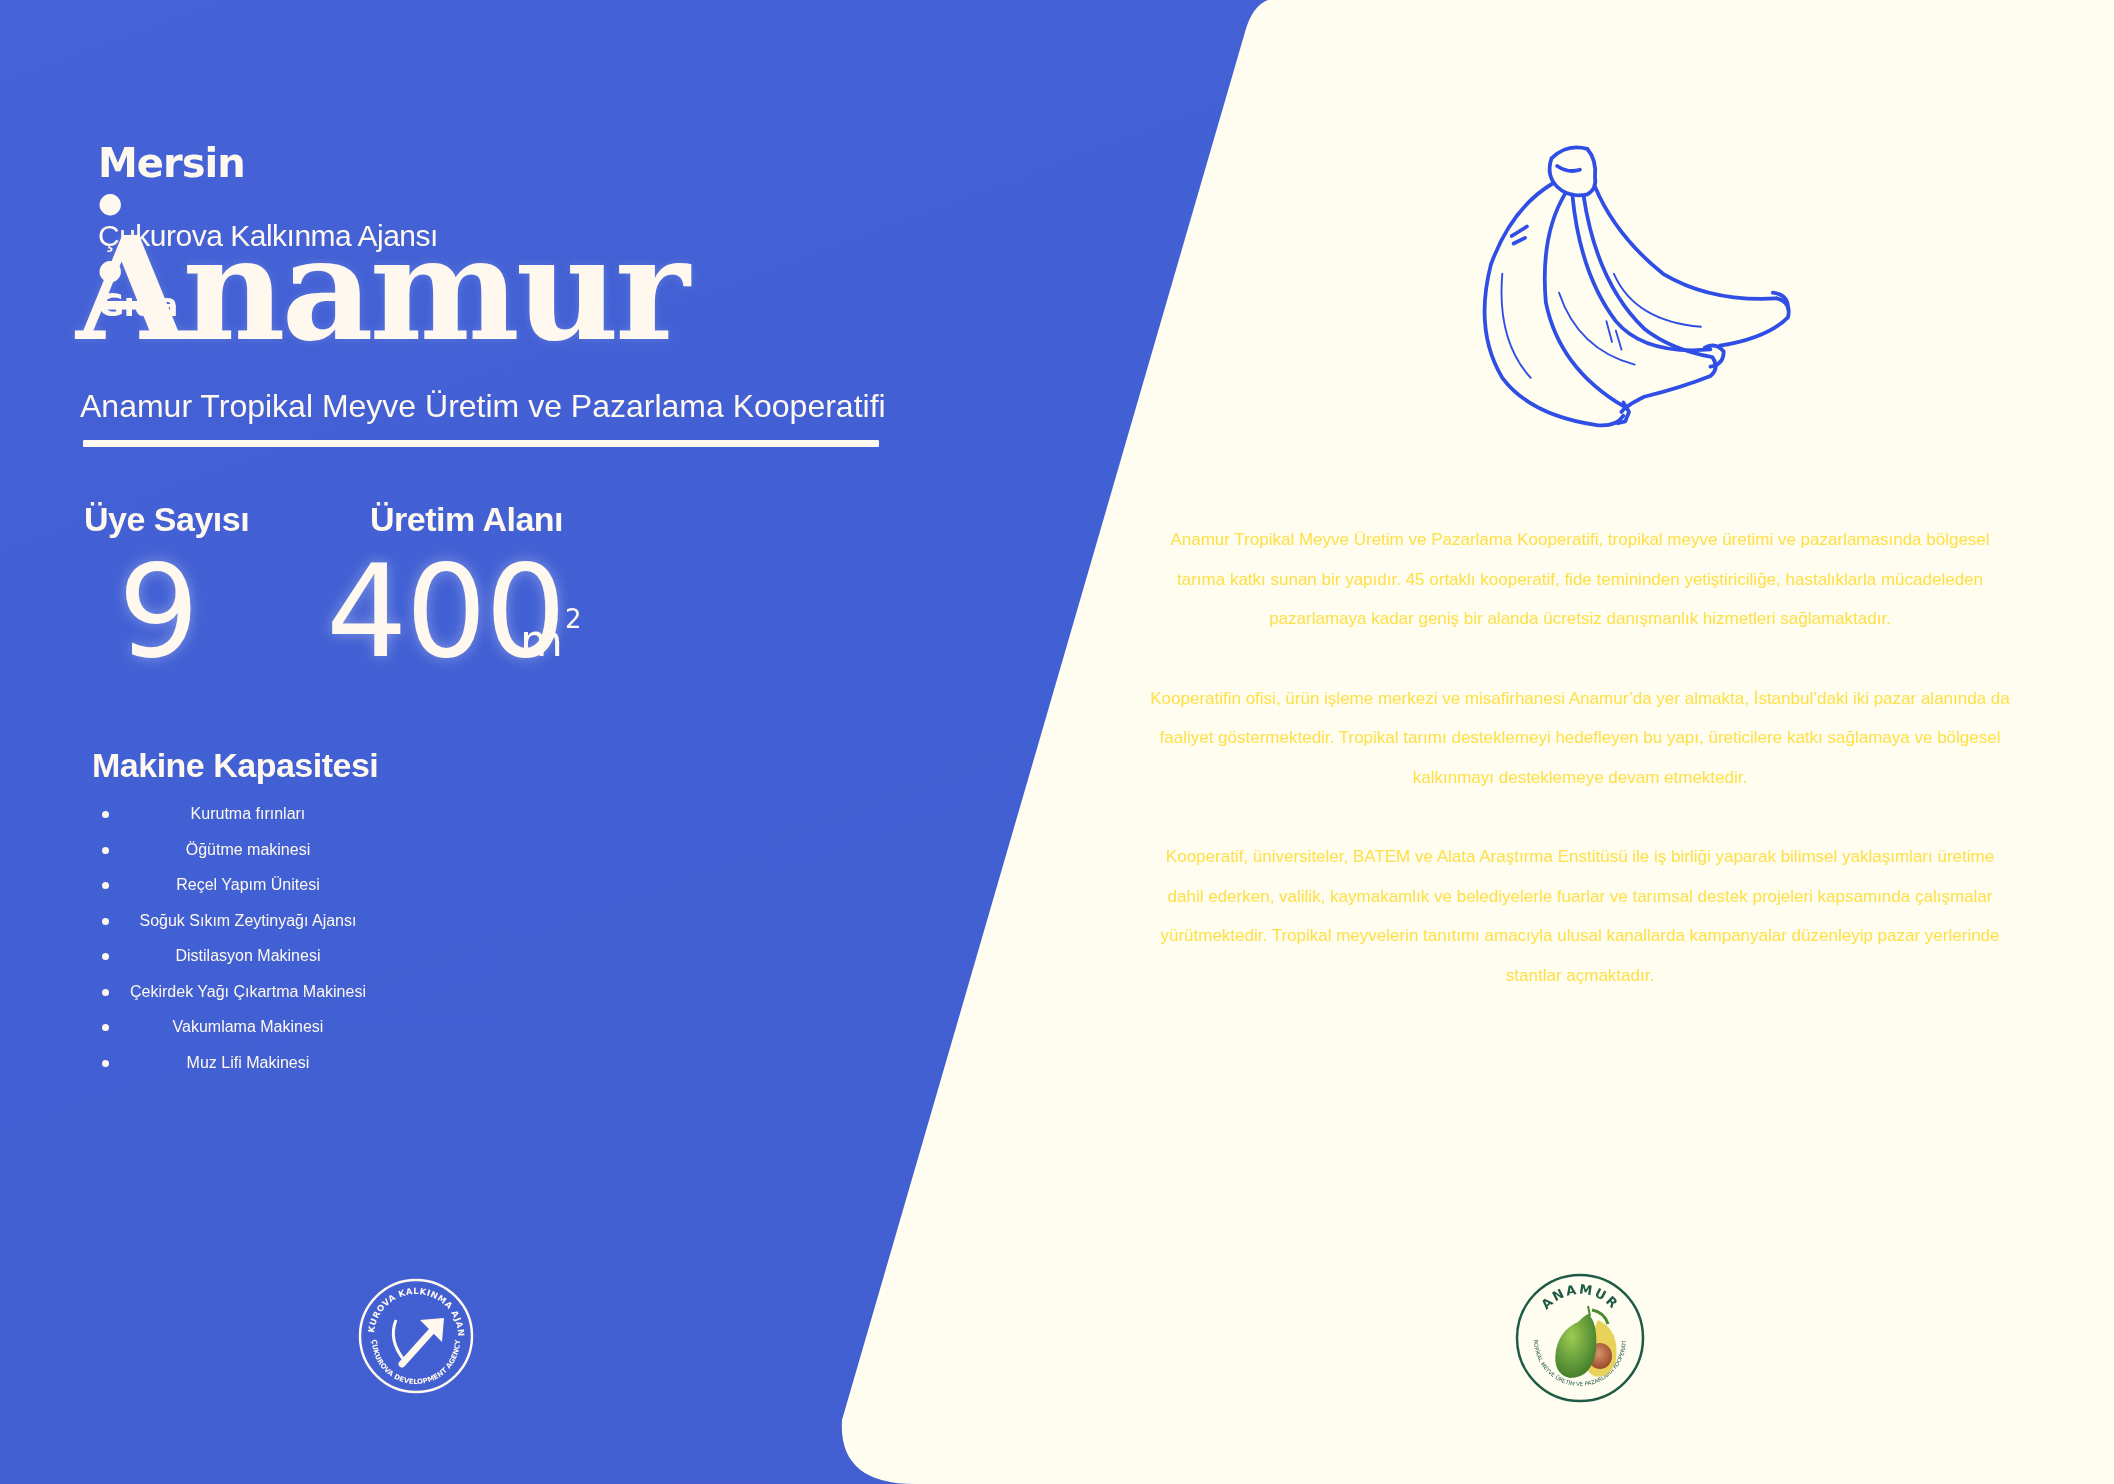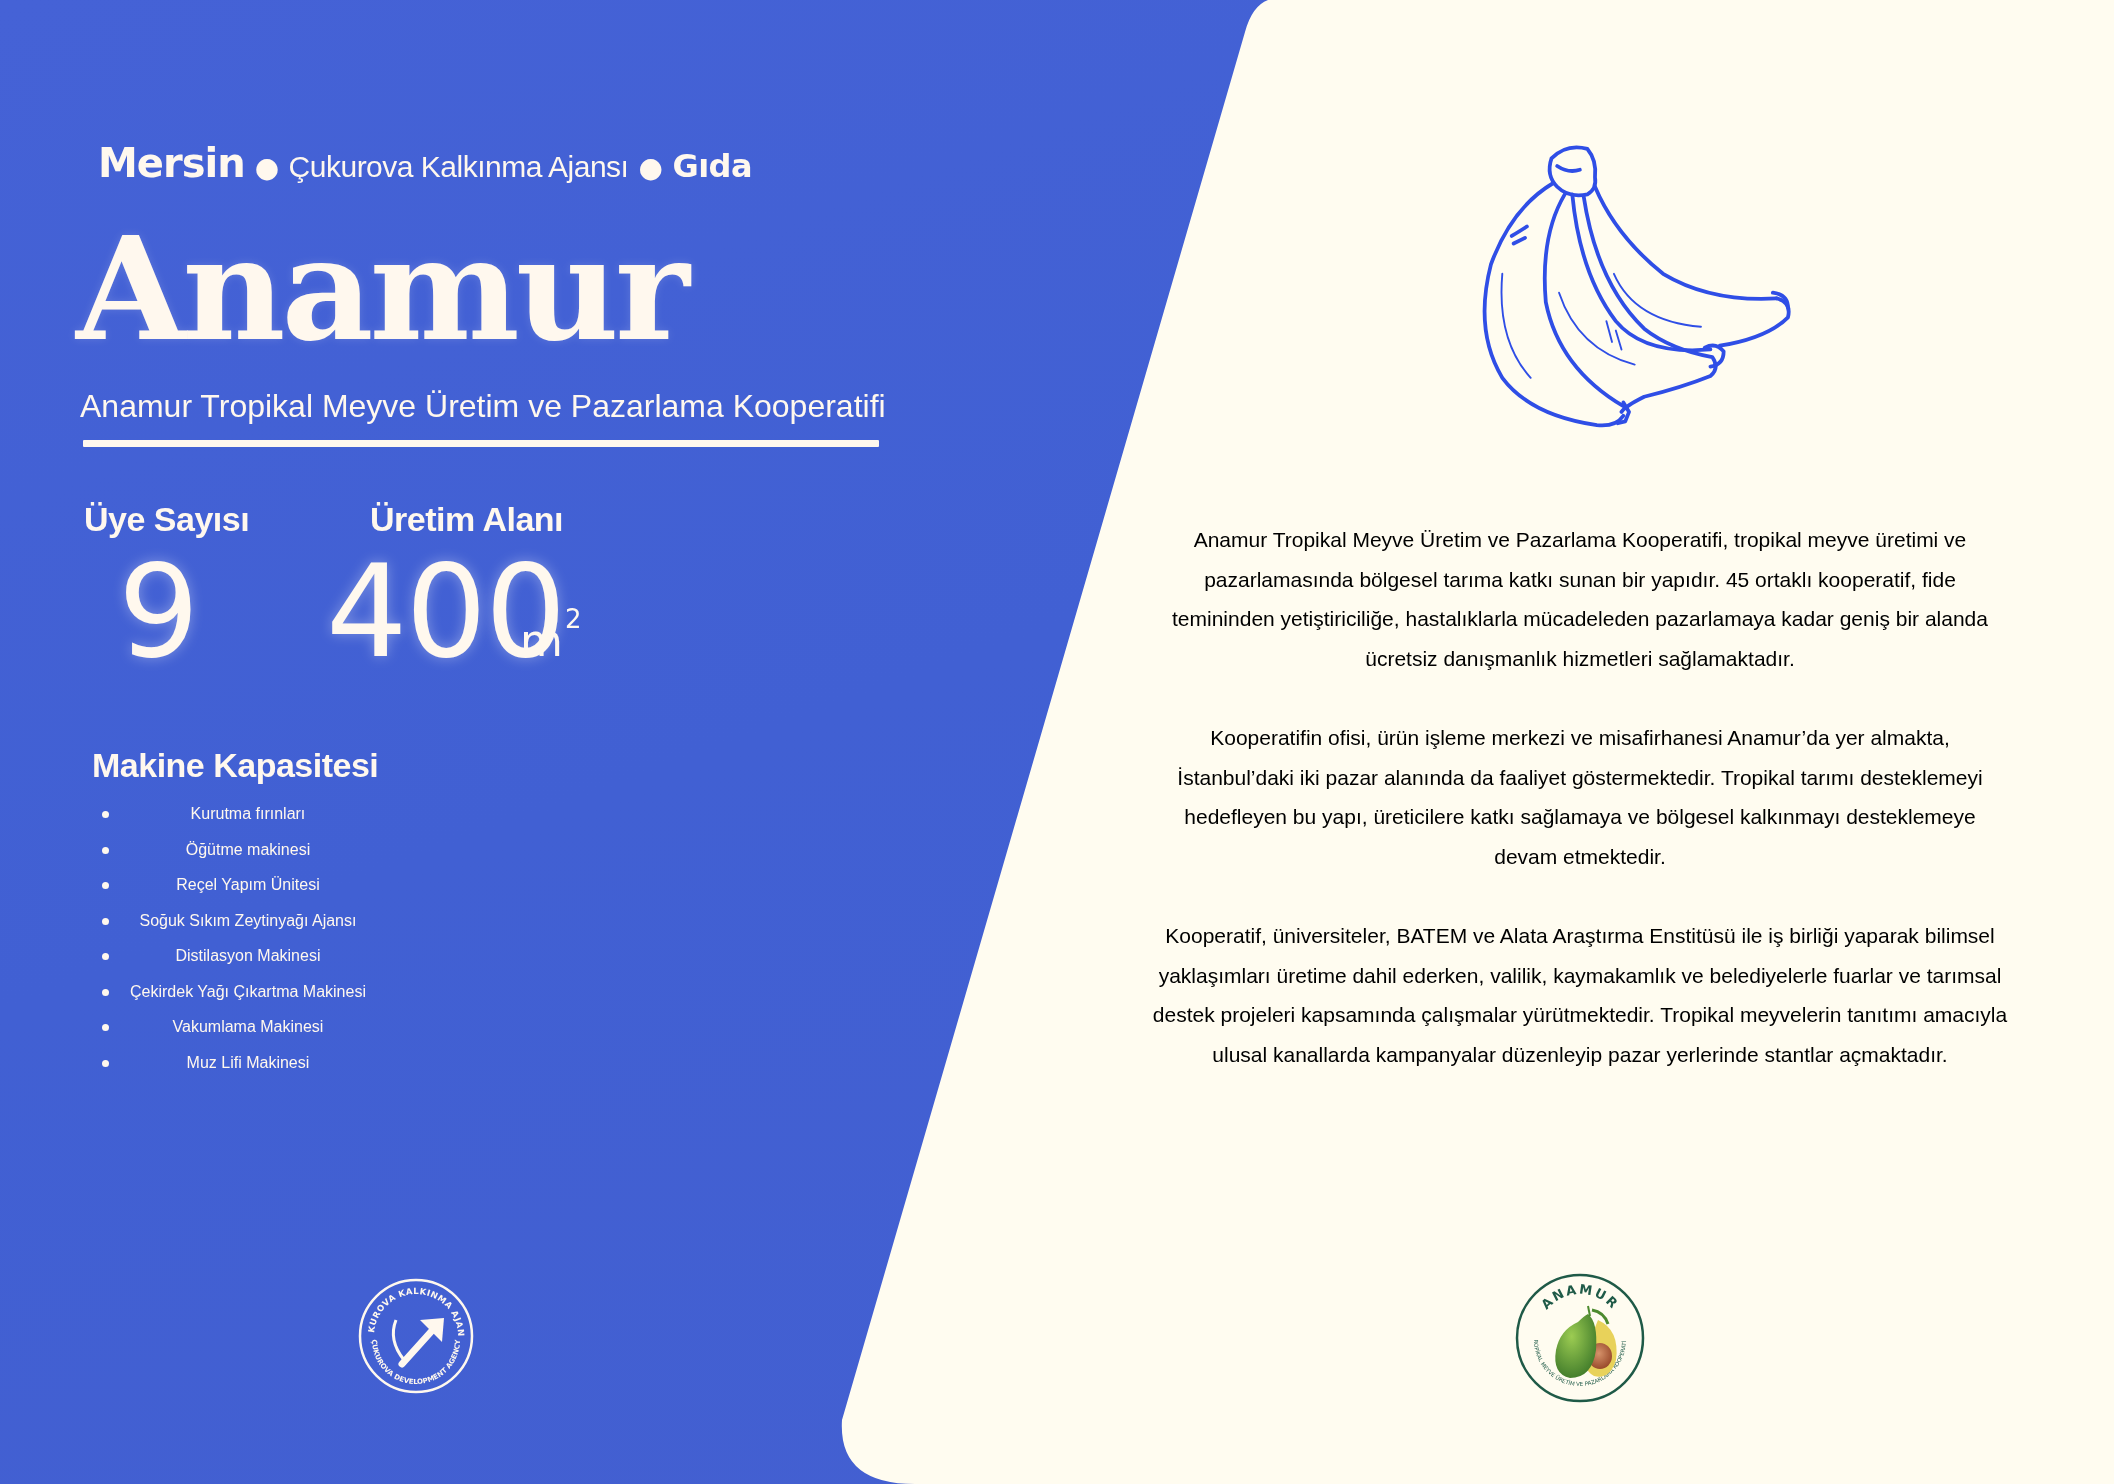--- a/index.html
+++ b/index.html
@@ -14,22 +14,22 @@
   }
   .cream-panel {
     position:absolute; left:0; top:0; width:2114px; height:1484px;
   }
   .cream-panel svg { width:100%; height:100%; display:block; }
 
   
   .meta-line {
     position:absolute; left:98px; top:140px;
     color:#fff8ee; font-family:"DejaVu Sans", sans-serif;
-    font-size:30px; display:flex; align-items:baseline; gap:10px;
-    letter-spacing:-0.5px; white-space:nowrap;
+    font-size:30px; display:flex; align-items:baseline; 
+    letter-spacing:-0.5px; white-space:nowrap;flex-direction:column;
   }
   .meta-line .strong { font-weight:bold; font-size:40px; letter-spacing:-1px; }
   .meta-line .gida { font-weight:bold; font-size:32px; }
   .meta-line .dot { font-size:28px; }
   .meta-line .agency { font-size:30px; font-family:"Liberation Sans", sans-serif; }
 
   .title {
     position:absolute; left:76px; top:218px;
     color:#fff8ee; font-family:"DejaVu Serif", serif;
     font-size:142px; font-weight:bold; letter-spacing:-4px; line-height:1;
@@ -85,22 +85,22 @@
   .logo-left {
     position:absolute; left:356px; top:1276px; width:120px; height:120px;
   }
 
   
   .banana-illustration {
     position:absolute; left:1455px; top:128px; width:350px; height:320px;
   }
   .description {
     position:absolute; left:1150px; top:520px; width:860px;
-    color:#000000; font-family:"Liberation Sans", sans-serif;
-    font-size:21px; line-height:39.5px; text-align:center;
+    color:#fde047; font-family:"Liberation Sans", sans-serif;
+    font-size:17px; line-height:39.5px; text-align:center;
   }
   .description p { margin:0 0 40px 0; }
   .logo-right {
     position:absolute; left:1512px; top:1270px; width:136px; height:136px;
   }
 </style>
 </head>
 <body>
 
 <div class="bg-left"></div>

